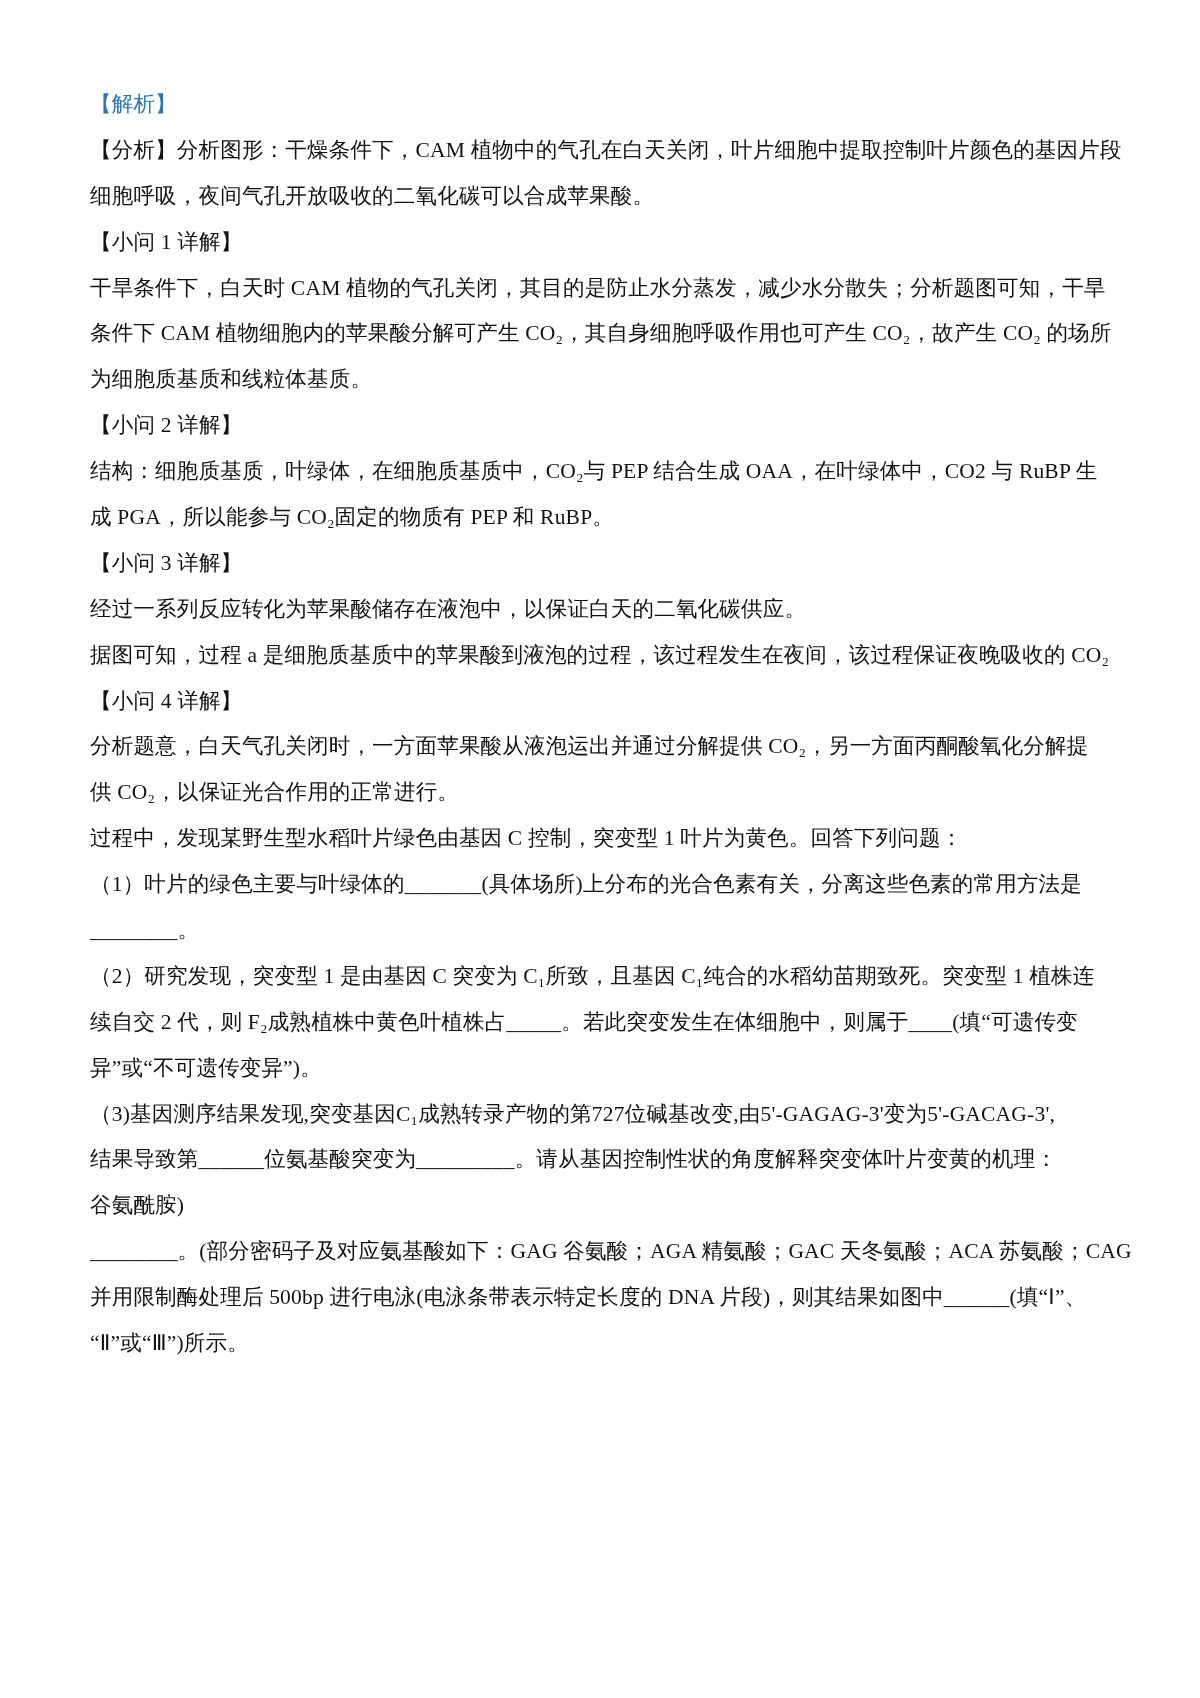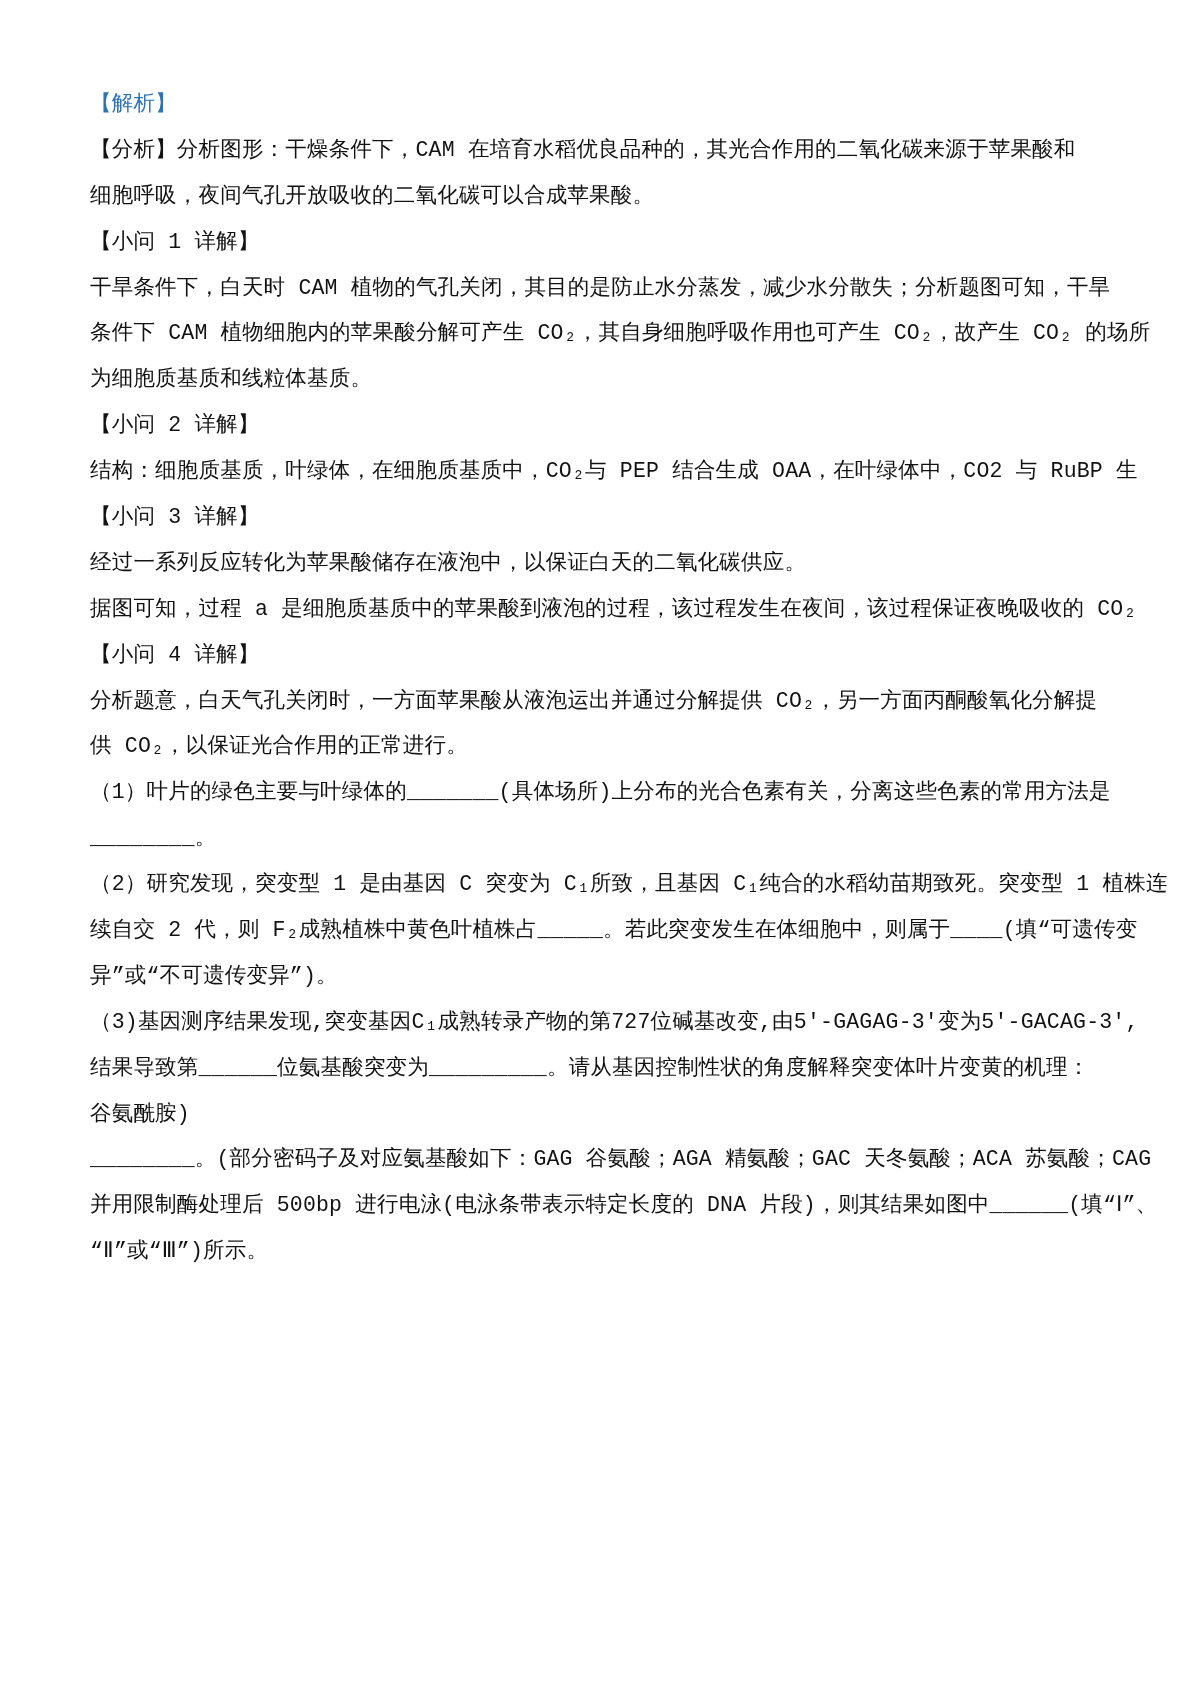--- a/index.html
+++ b/index.html
@@ -6,21 +6,21 @@
     margin: 0;
     padding: 0;
     background: #ffffff;
   }
   .page {
     position: relative;
     width: 1200px;
     height: 1698px;
     background: #ffffff;
     overflow: hidden;
-    font-family: Liberation Mono, monospace;
+    font-family: Liberation Serif, serif;
   }
   .doc-body {
     position: absolute;
     left: 90px;
     right: 78px;
     top: 82px;
   }
   .line {
     height: 45.9px;
     line-height: 45.9px;
@@ -32,34 +32,36 @@
   .line.heading-blue {
     color: #2E74B5;
   }
 </style>
 </head>
 <body>
 
 <div class="page">
   <div class="doc-body">
       <div class="line heading-blue">【解析】</div>
-      <div class="line body">【分析】分析图形：干燥条件下，CAM 在培育水稻优良品种的，其光合作用的二氧化碳来源于苹果酸和</div>
+      <div class="line body">【分析】分析图形：干燥条件下，CAM 植物中的气孔在白天关闭，叶片细胞中提取控制叶片颜色的基因片段</div>
       <div class="line body">细胞呼吸，夜间气孔开放吸收的二氧化碳可以合成苹果酸。</div>
       <div class="line body">【小问 1 详解】</div>
       <div class="line body">干旱条件下，白天时 CAM 植物的气孔关闭，其目的是防止水分蒸发，减少水分散失；分析题图可知，干旱</div>
       <div class="line body">条件下 CAM 植物细胞内的苹果酸分解可产生 CO₂，其自身细胞呼吸作用也可产生 CO₂，故产生 CO₂ 的场所</div>
       <div class="line body">为细胞质基质和线粒体基质。</div>
       <div class="line body">【小问 2 详解】</div>
       <div class="line body">结构：细胞质基质，叶绿体，在细胞质基质中，CO₂与 PEP 结合生成 OAA，在叶绿体中，CO2 与 RuBP 生</div>
+      <div class="line body">成 PGA，所以能参与 CO₂固定的物质有 PEP 和 RuBP。</div>
       <div class="line body">【小问 3 详解】</div>
       <div class="line body">经过一系列反应转化为苹果酸储存在液泡中，以保证白天的二氧化碳供应。</div>
       <div class="line body">据图可知，过程 a 是细胞质基质中的苹果酸到液泡的过程，该过程发生在夜间，该过程保证夜晚吸收的 CO₂</div>
       <div class="line body">【小问 4 详解】</div>
       <div class="line body">分析题意，白天气孔关闭时，一方面苹果酸从液泡运出并通过分解提供 CO₂，另一方面丙酮酸氧化分解提</div>
       <div class="line body">供 CO₂，以保证光合作用的正常进行。</div>
+      <div class="line body">过程中，发现某野生型水稻叶片绿色由基因 C 控制，突变型 1 叶片为黄色。回答下列问题：</div>
       <div class="line body">（1）叶片的绿色主要与叶绿体的_______(具体场所)上分布的光合色素有关，分离这些色素的常用方法是</div>
       <div class="line body">________。</div>
       <div class="line body">（2）研究发现，突变型 1 是由基因 C 突变为 C₁所致，且基因 C₁纯合的水稻幼苗期致死。突变型 1 植株连</div>
       <div class="line body">续自交 2 代，则 F₂成熟植株中黄色叶植株占_____。若此突变发生在体细胞中，则属于____(填“可遗传变</div>
       <div class="line body">异”或“不可遗传变异”)。</div>
       <div class="line body">（3)基因测序结果发现,突变基因C₁成熟转录产物的第727位碱基改变,由5'-GAGAG-3'变为5'-GACAG-3',</div>
       <div class="line body">结果导致第______位氨基酸突变为_________。请从基因控制性状的角度解释突变体叶片变黄的机理：</div>
       <div class="line body">谷氨酰胺)</div>
       <div class="line body">________。(部分密码子及对应氨基酸如下：GAG 谷氨酸；AGA 精氨酸；GAC 天冬氨酸；ACA 苏氨酸；CAG</div>
       <div class="line body">并用限制酶处理后 500bp 进行电泳(电泳条带表示特定长度的 DNA 片段)，则其结果如图中______(填“Ⅰ”、</div>

